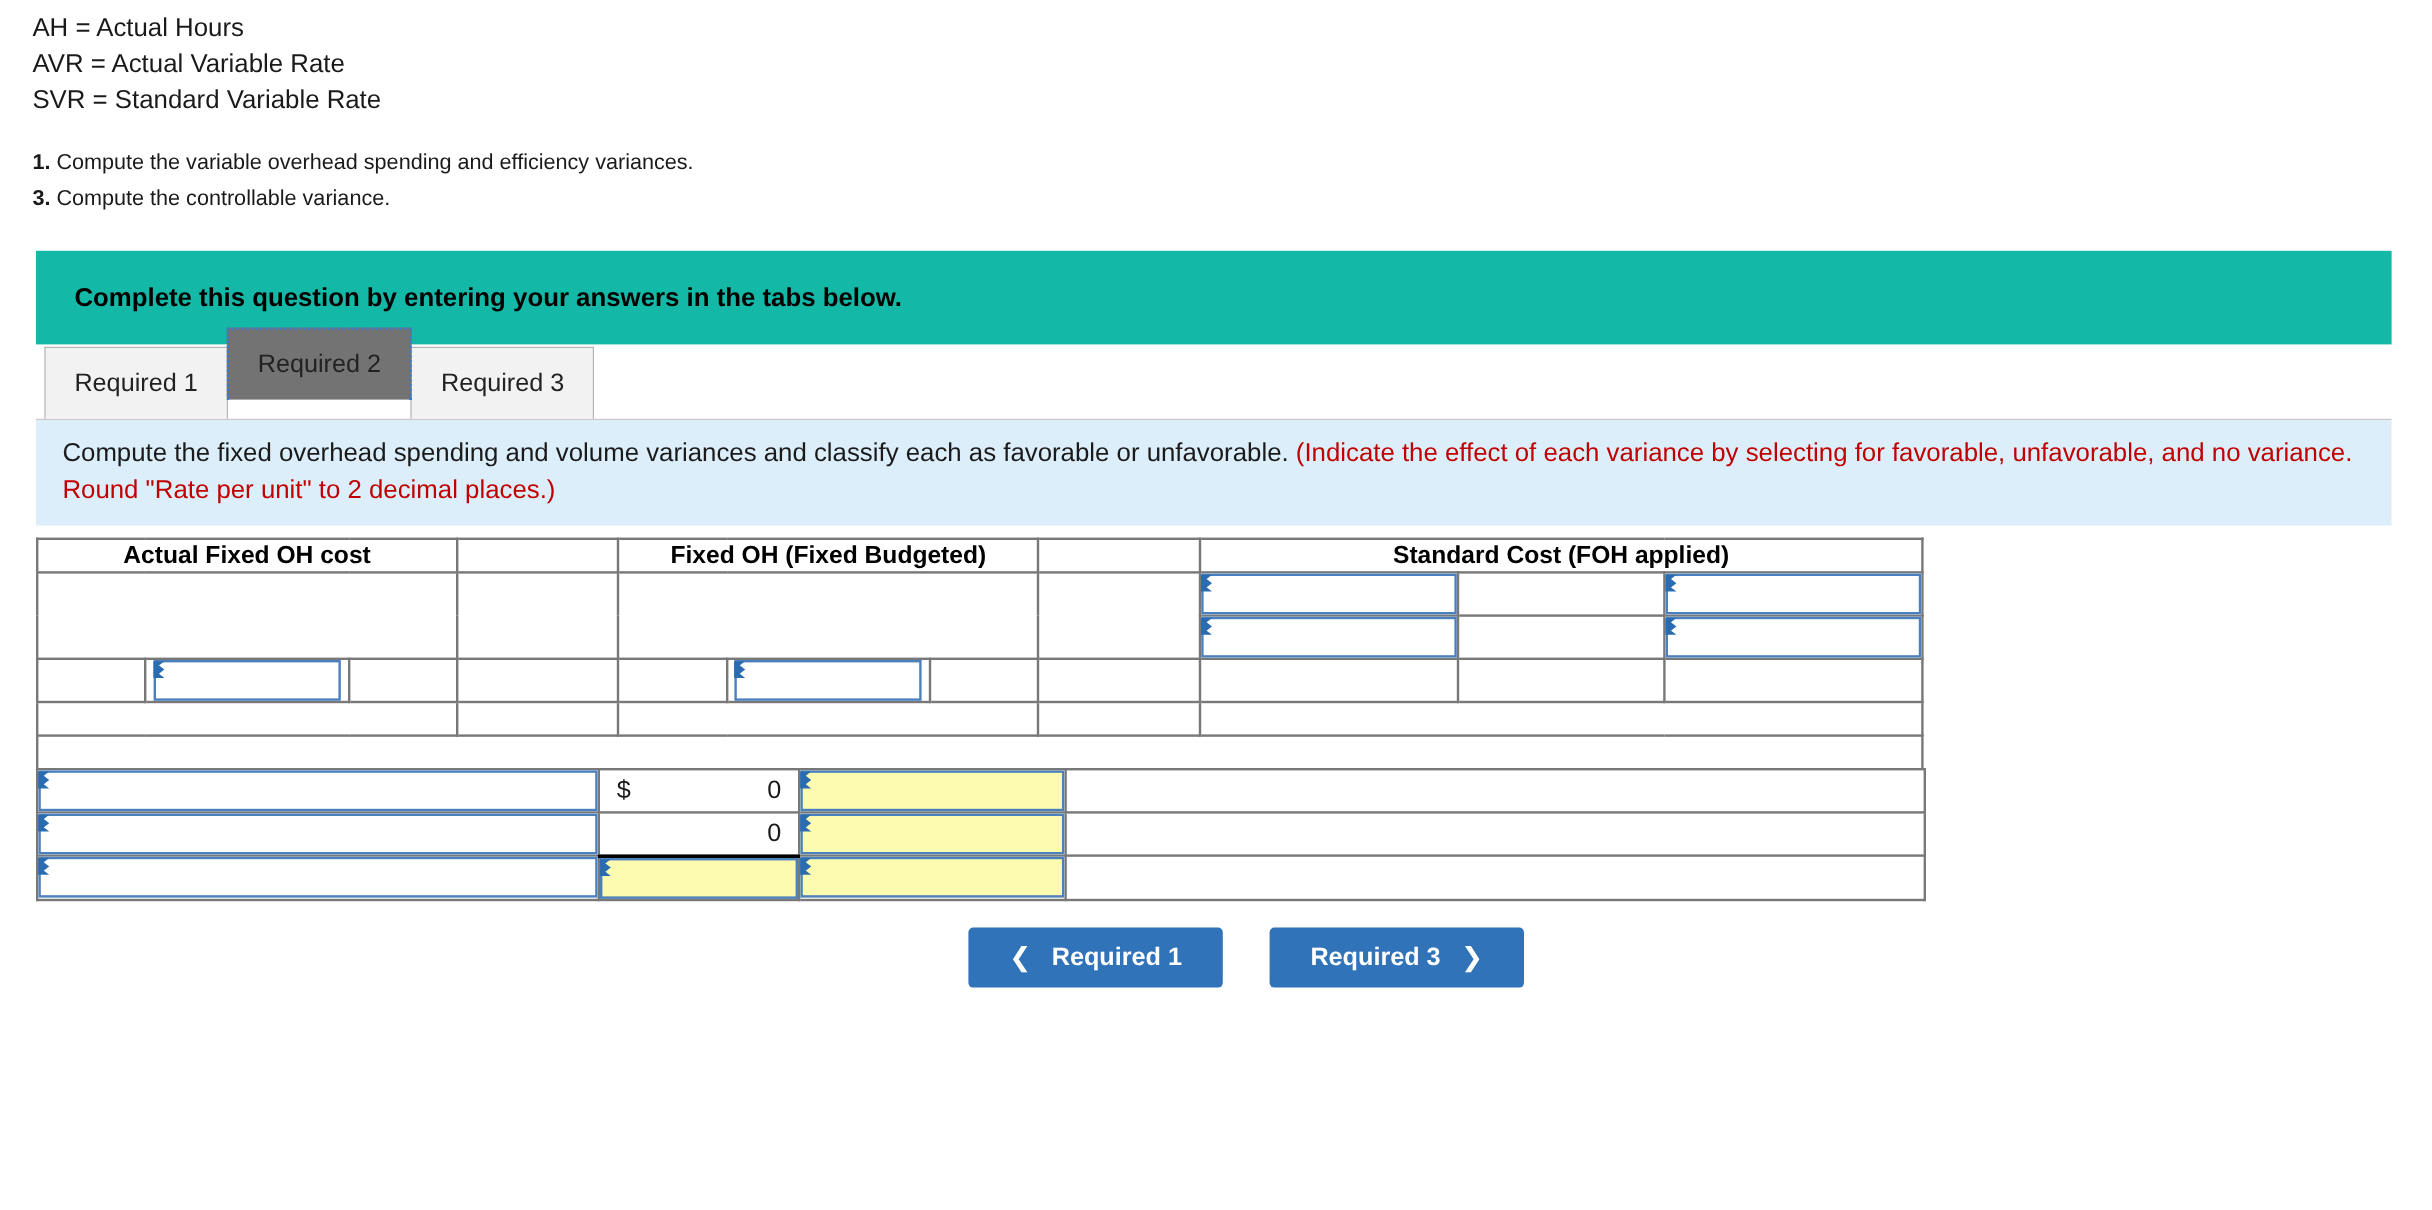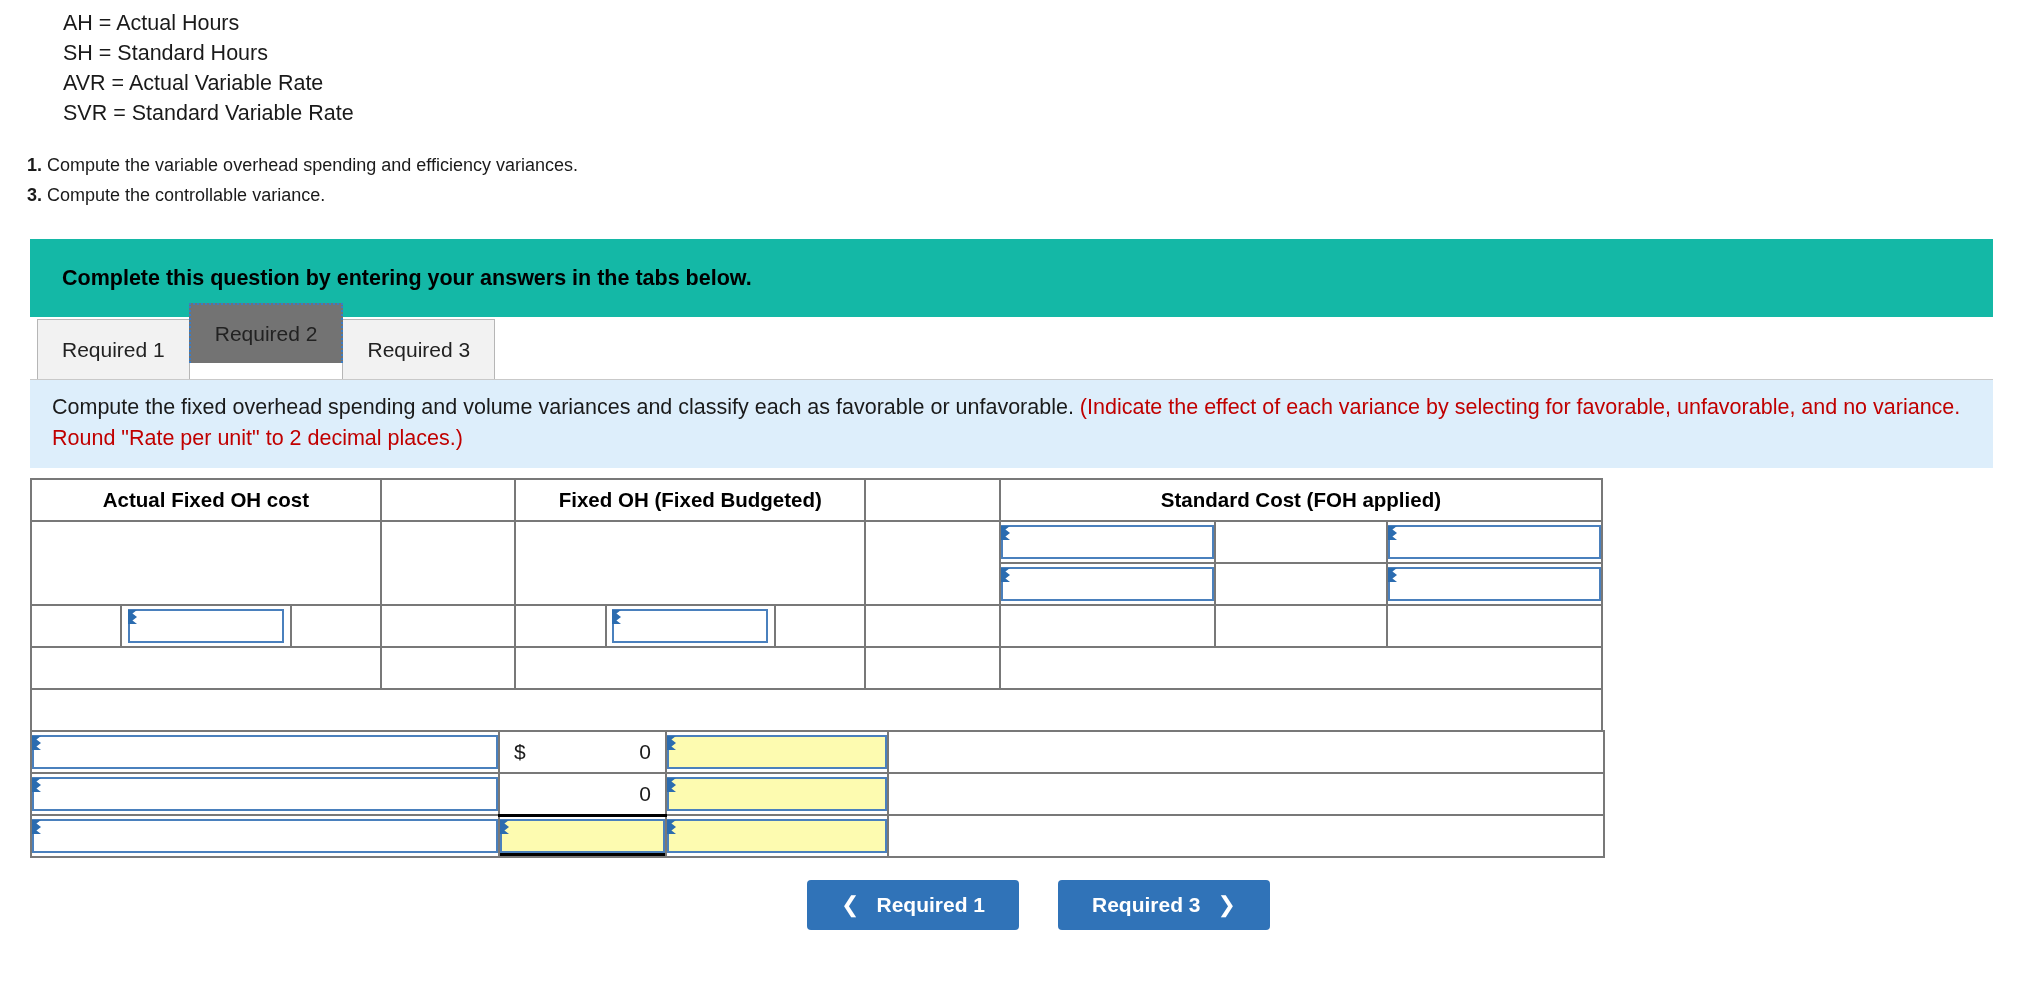--- a/index.html
+++ b/index.html
@@ -14,21 +14,21 @@
     color: #1a1a1a;
     font-size: 21px;
   }
 
   
   .legend {
     padding: 8px 0 0 27px;
     line-height: 30px;
     font-size: 21.5px;
   }
-  .legend div { white-space: nowrap; margin-left: 36px; }
+  .legend div { white-space: nowrap; }
 
   
   .reqlist {
     padding: 22px 0 0 27px;
     line-height: 30px;
     font-size: 18px;
   }
   .reqlist div { white-space: nowrap; }
   .reqlist b { font-weight: bold; }
 
@@ -95,21 +95,21 @@
 
   
   .tablewrap { margin: 10px 0 0 30px; position: relative; }
   table.grid {
     border-collapse: collapse;
     table-layout: fixed;
     width: 1573px;
   }
   table.grid td {
     border: 2px solid #787878;
-    height: 42px;
+    height: 28px;
     padding: 0;
     background: #fff;
   }
   td.hdr {
     background: #7eb0e2;
     font-weight: bold;
     text-align: center;
     font-size: 20.5px;
     height: 49px;
     color: #000;
@@ -188,21 +188,20 @@
     cursor: pointer;
     font-family: "Liberation Sans", sans-serif;
   }
   .chev { font-size: 22px; font-weight: normal; }
 </style>
 </head>
 <body>
 
 <div class="legend">
   <div>AH = Actual Hours</div>
-  <div>SH = Standard Hours</div>
   <div>AVR = Actual Variable Rate</div>
   <div>SVR = Standard Variable Rate</div>
 </div>
 
 <div class="reqlist">
   <div><b>1.</b><span> Compute the variable overhead spending and efficiency variances.</span></div>
   <div><b>3.</b><span> Compute the controllable variance.</span></div>
 </div>
 
 <div class="banner">

